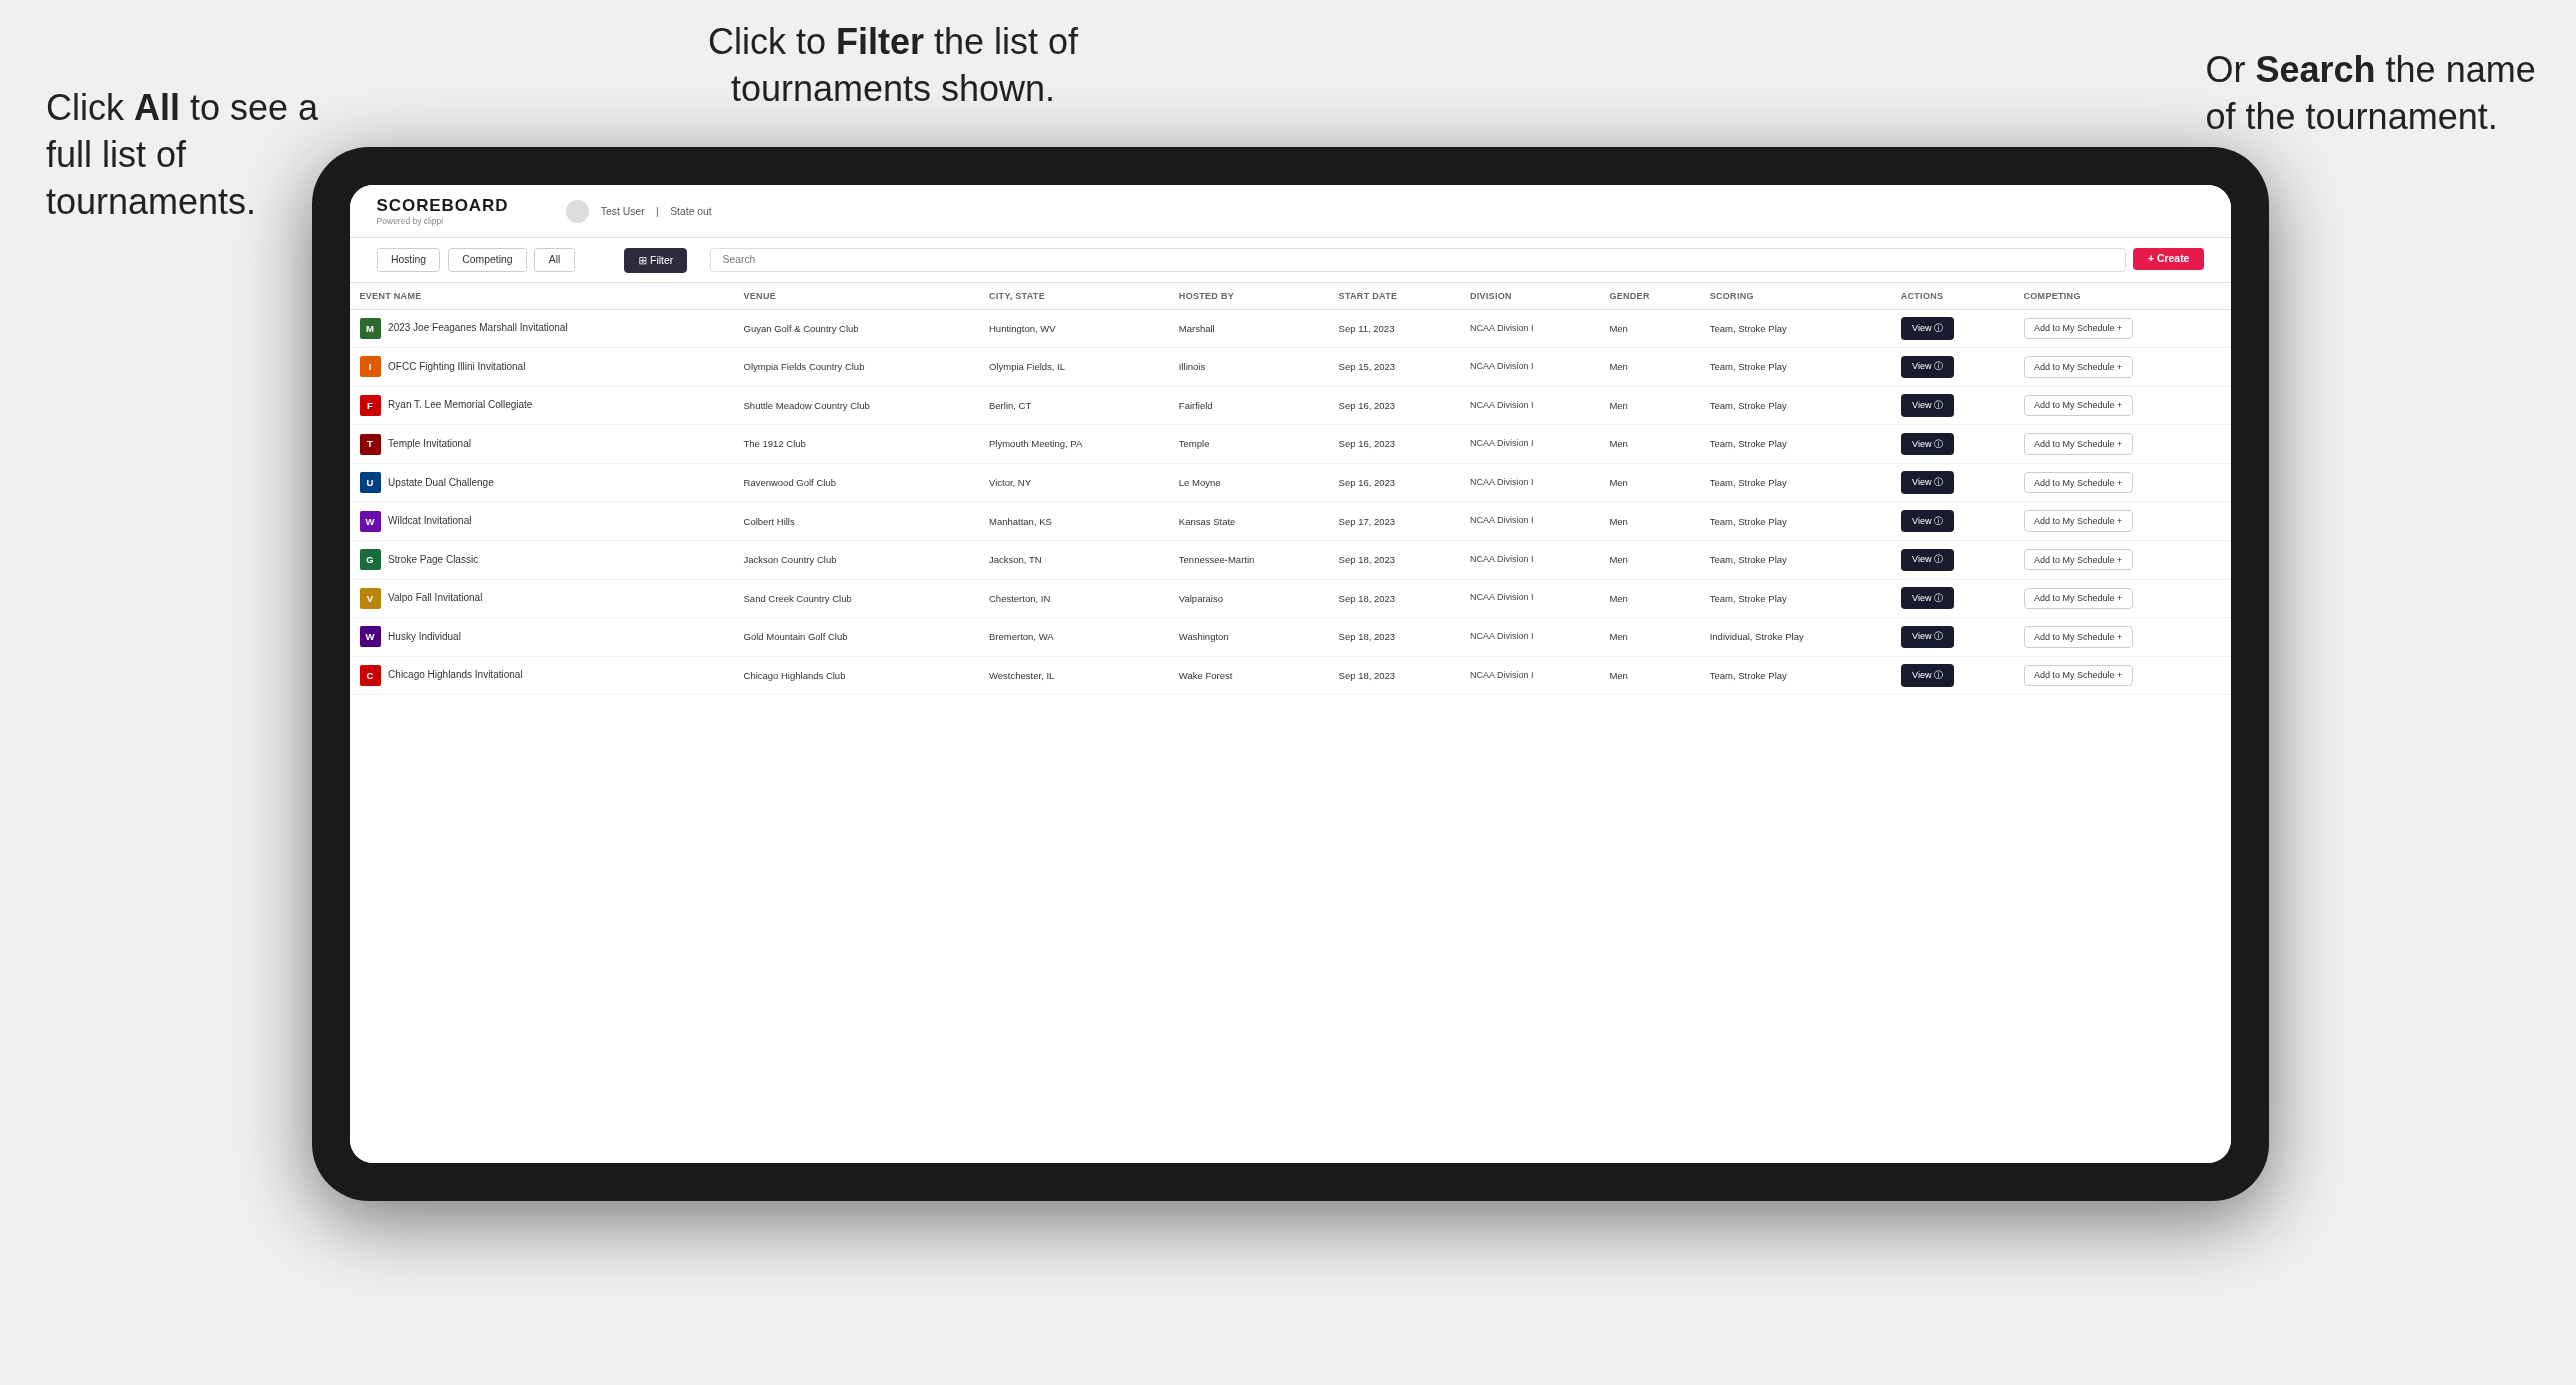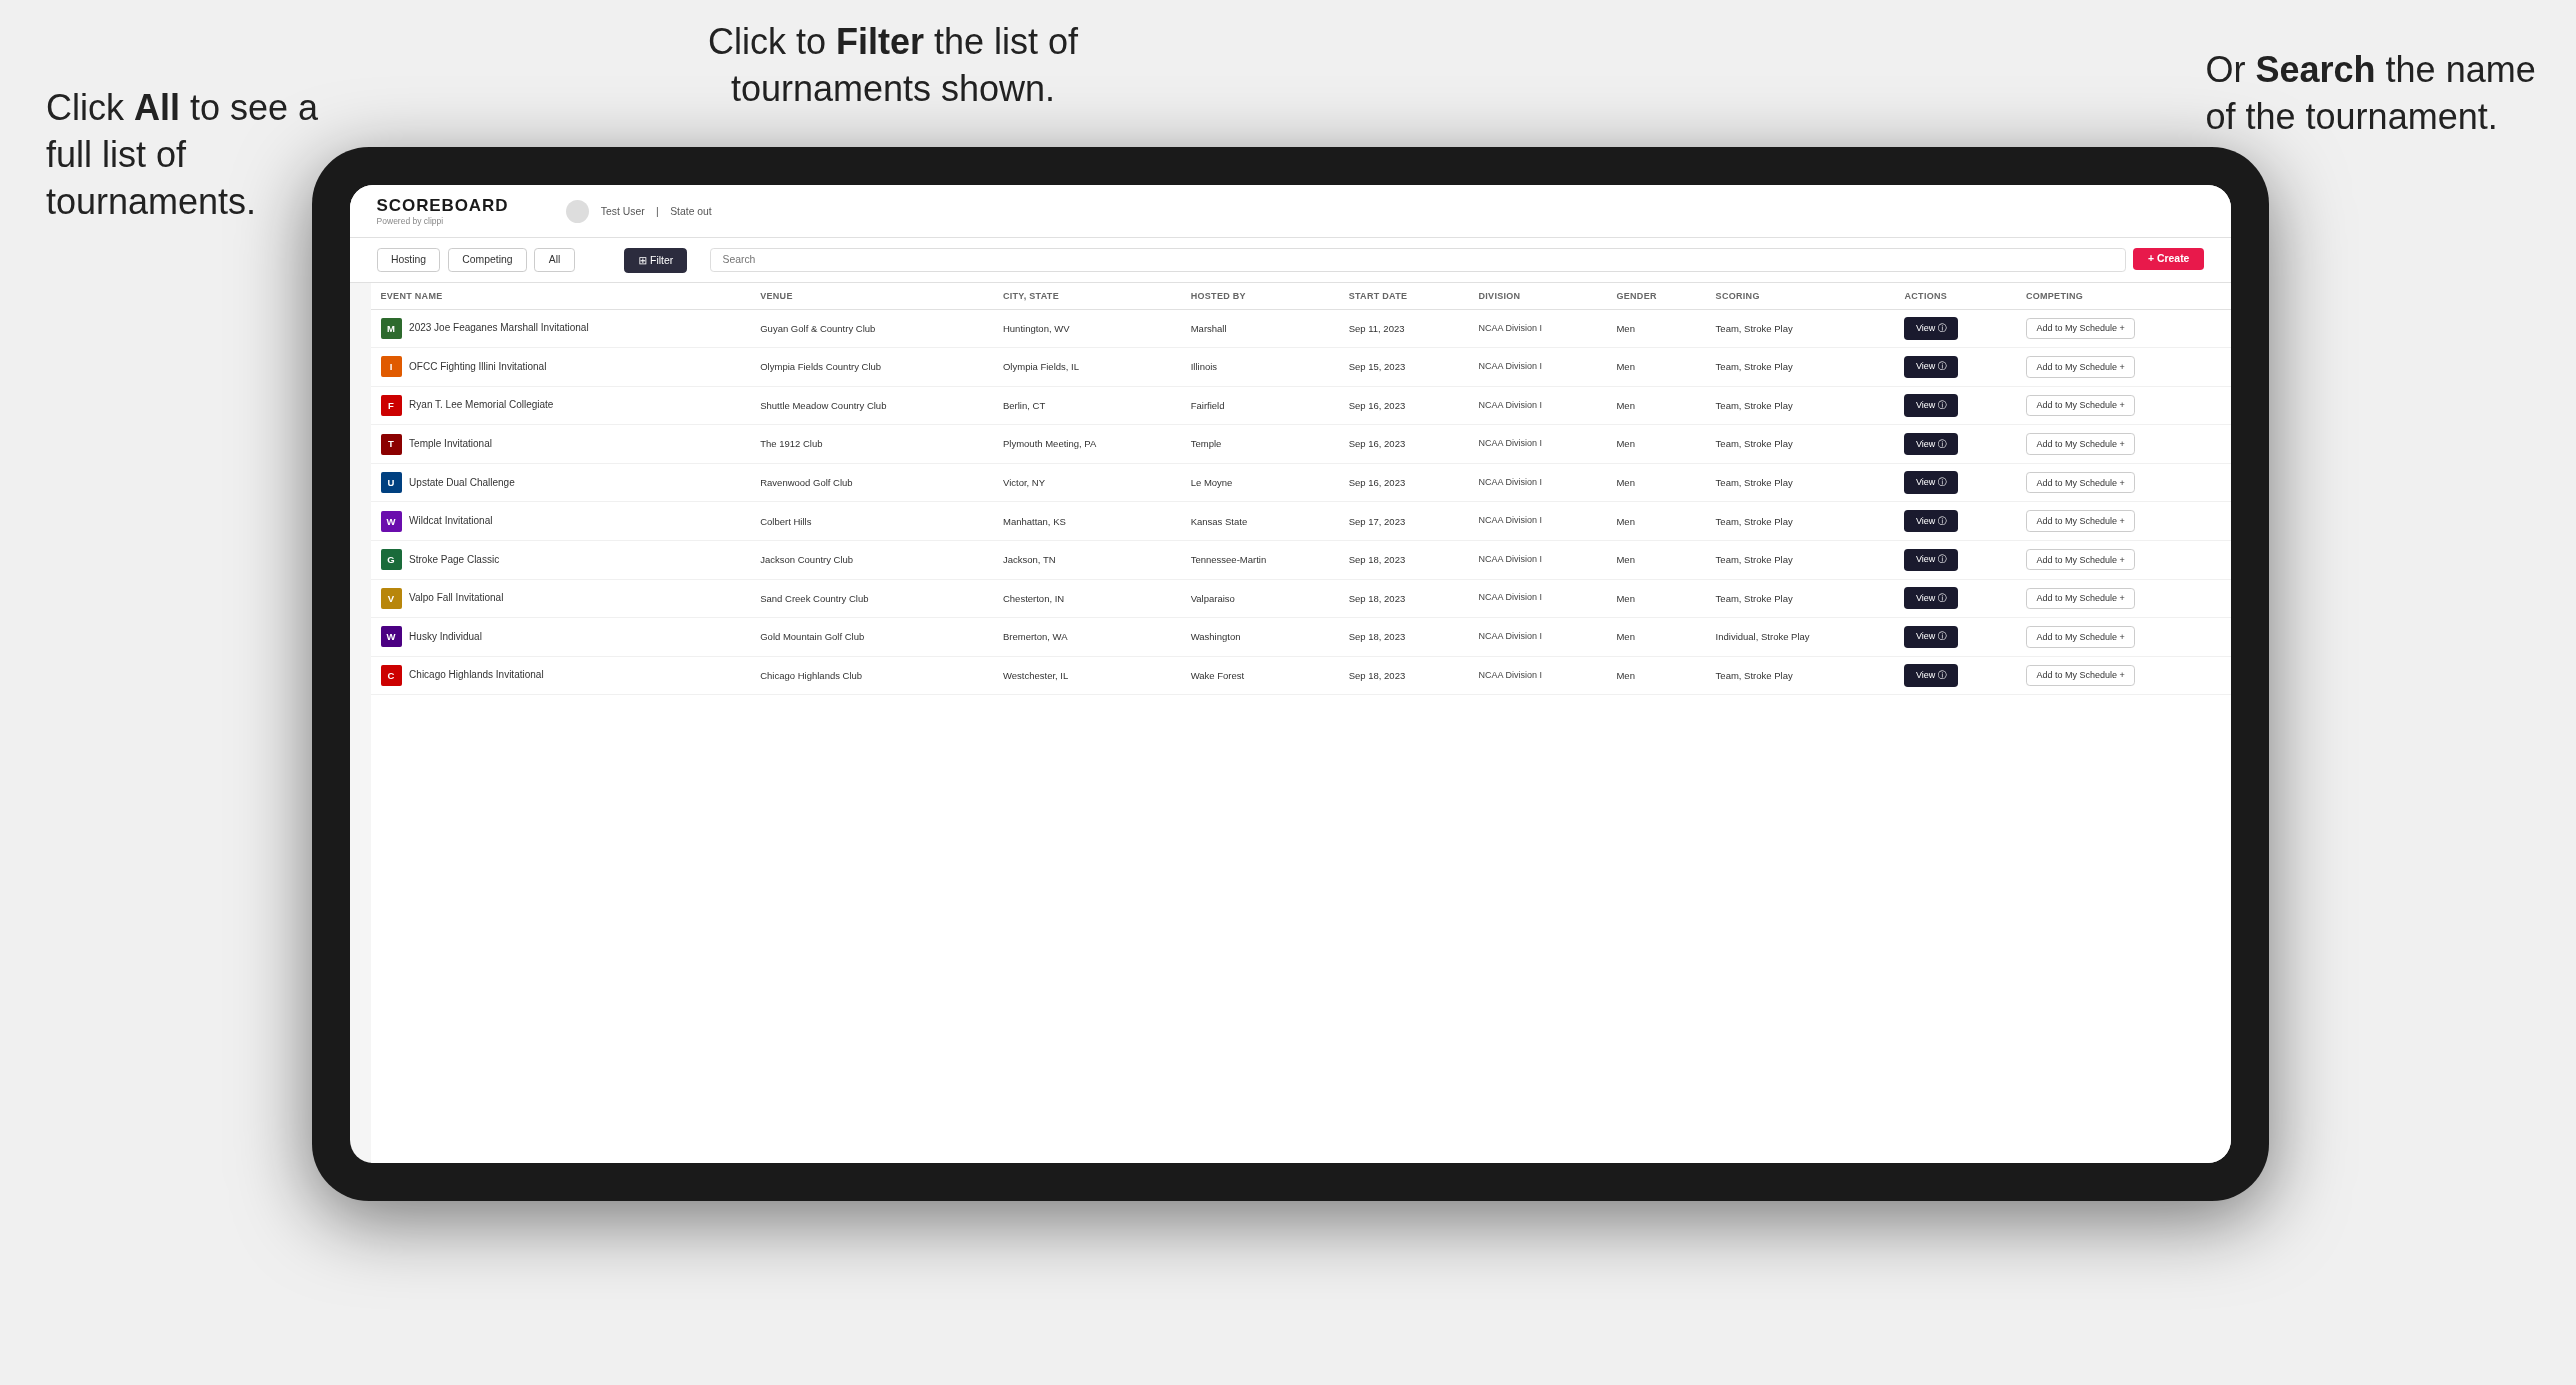--- a/index.html
+++ b/index.html
@@ -174,21 +174,20 @@
       font-size: 10.4px;
       font-weight: 600;
       cursor: pointer;
     }
 
     
     .table-container {
       flex: 1;
       overflow-y: auto;
       background: white;
-      margin-left: 21px;
     }
     table {
       width: 100%;
       border-collapse: collapse;
       font-size: 10px;
     }
     thead th {
       padding: 7.6px 9.5px;
       text-align: left;
       font-size: 9px;

